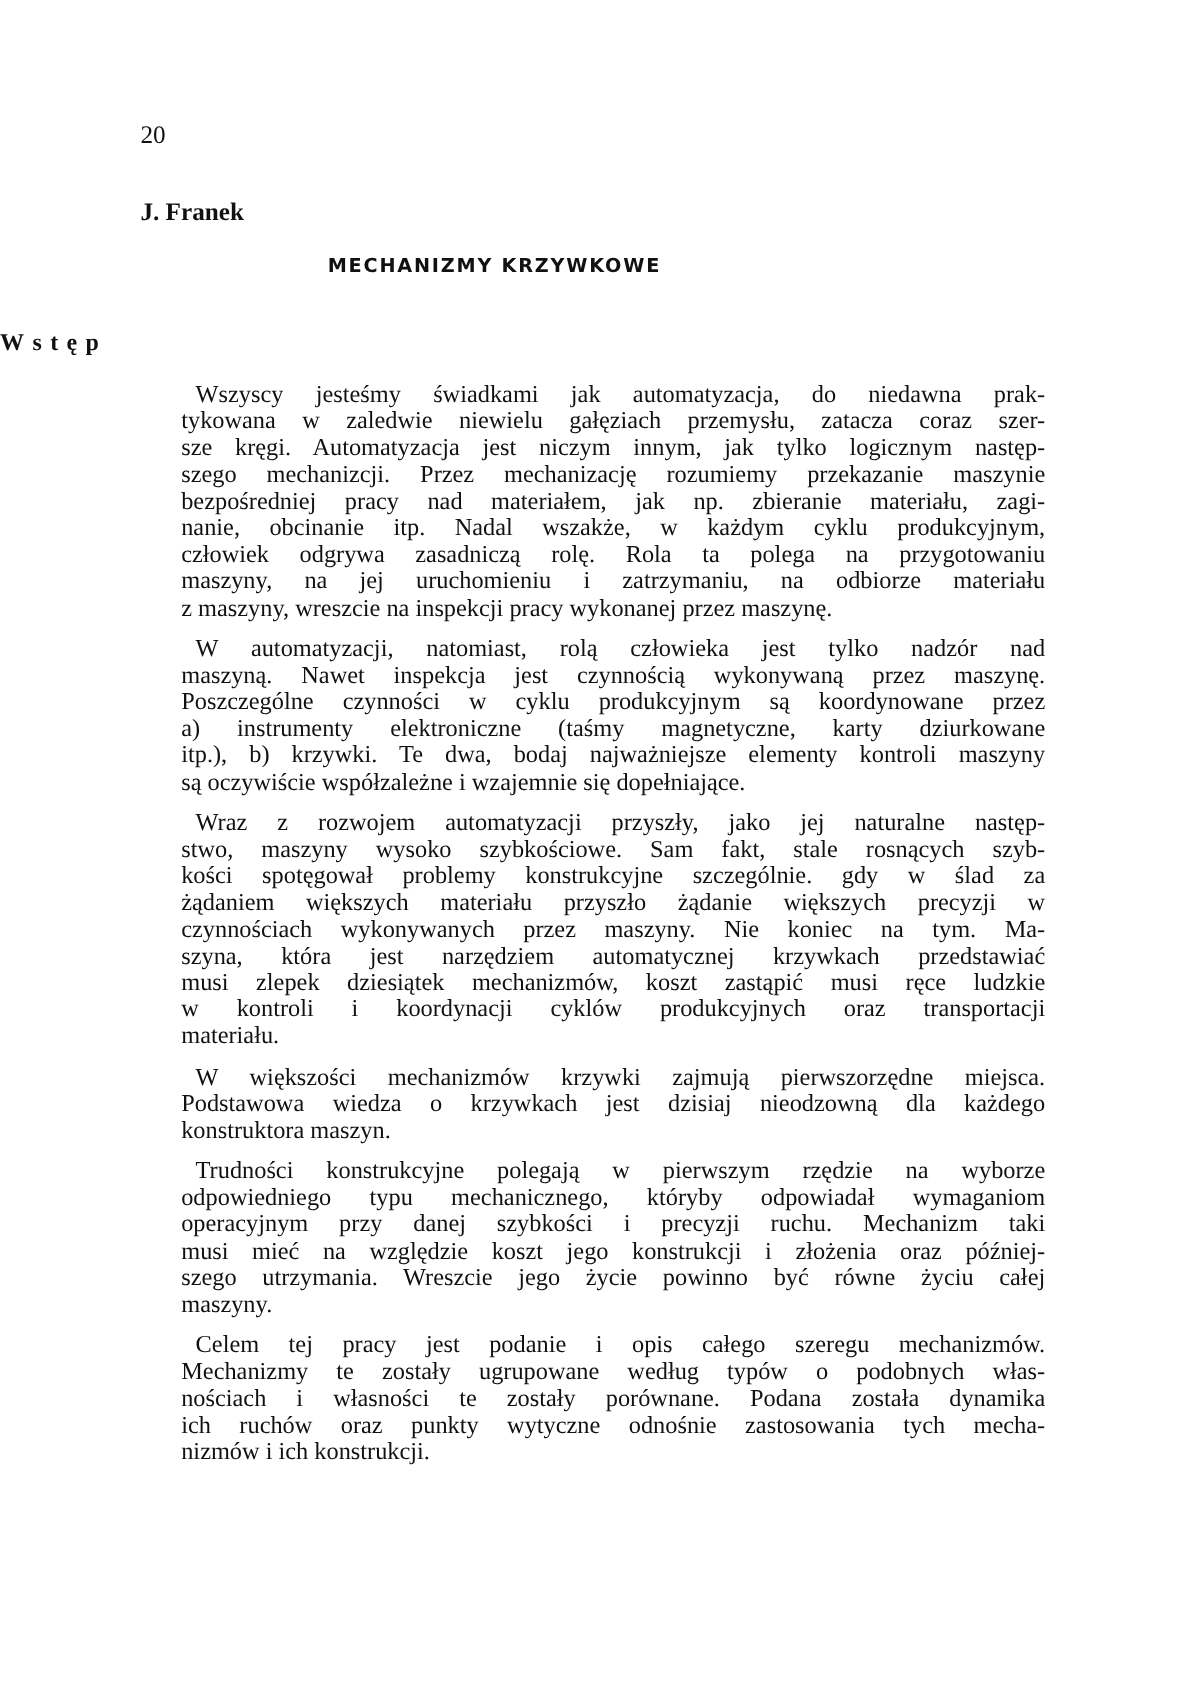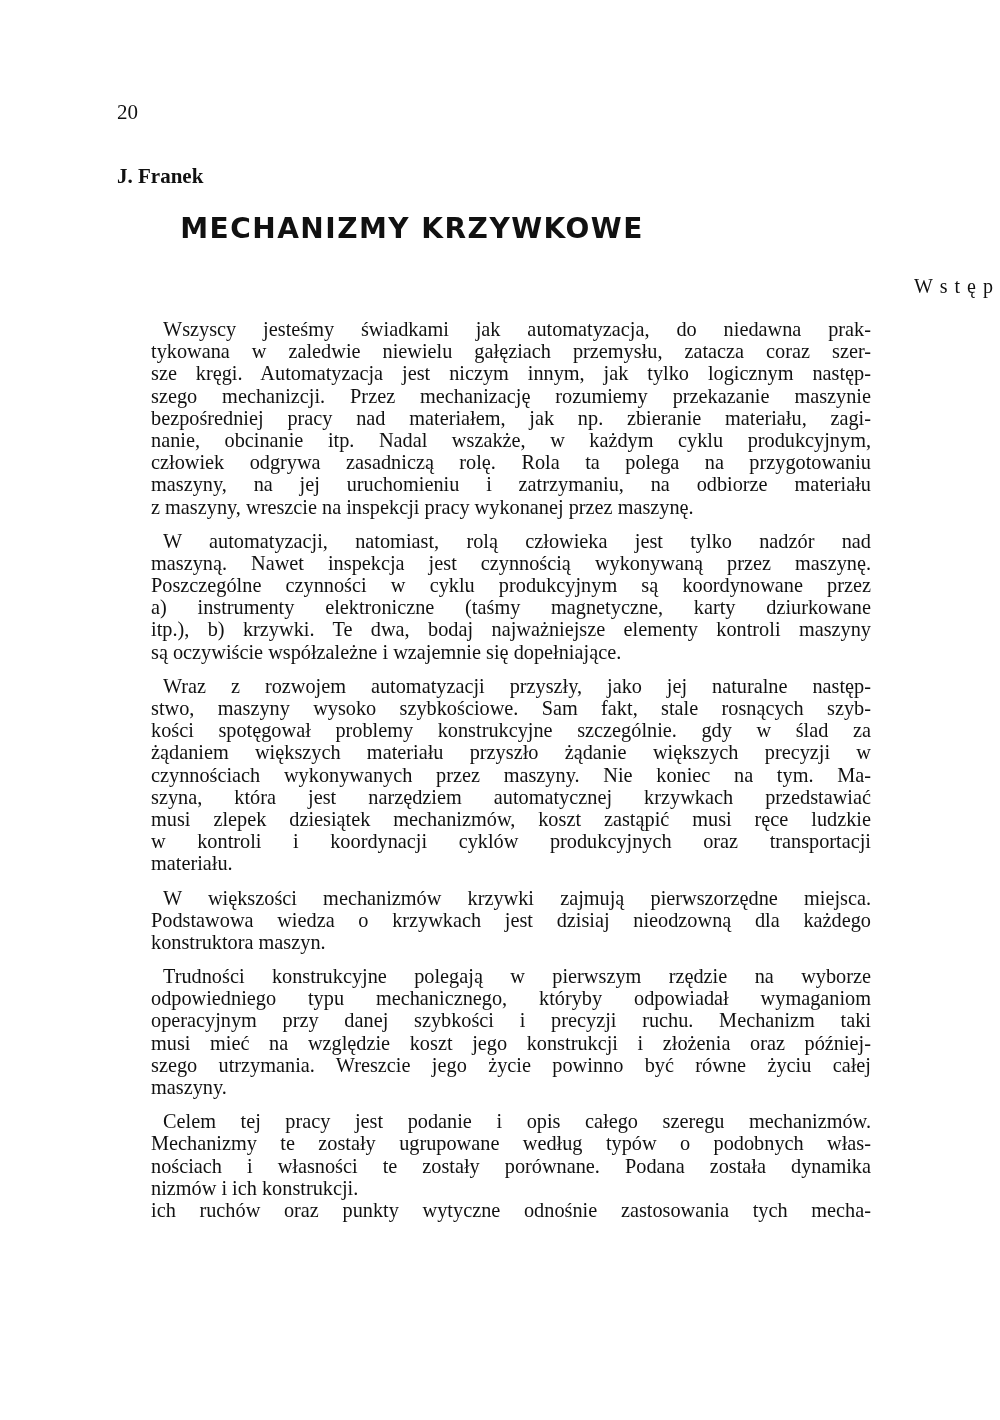--- a/index.html
+++ b/index.html
@@ -2,23 +2,23 @@
 <html><head>
   <meta charset="utf-8">
   <style>
     html, body { margin: 0; padding: 0; background: #ffffff; }
     body { width: 1000px; height: 1420px; position: relative; overflow: hidden;
            font-family: "Liberation Serif", "DejaVu Serif", serif; color: #111; }
     .page-number { position: absolute; left: 117px; top: 100px; font-size: 21px; }
     .author { position: absolute; left: 117px; top: 164px; font-size: 21px; font-weight: bold; }
     .title { position: absolute; left: 0; width: 824px; top: 212px; text-align: center;
              font-family: "DejaVu Sans", "Liberation Sans", sans-serif; font-weight: bold;
-             font-size: 28px; letter-spacing: 1.5px; }
-    .section { position: absolute; left: 0; width: 1000px; top: 275px; text-align: right;
-               font-weight: normal; font-size: 20px; letter-spacing: 7px; }
+             font-size: 16px; letter-spacing: 1.5px; }
+    .section { position: absolute; left: 0; width: 1000px; top: 275px; text-align: left;
+               font-weight: bold; font-size: 20px; letter-spacing: 7px; }
     .body { position: absolute; left: 147px; width: 724px; top: 318px; }
     .para { margin: 0 0 12px 4px; }
     .line { display: block; font-size: 20.3px; line-height: 22.2px; height: 22.2px;
             text-align: justify; text-align-last: justify; white-space: nowrap; }
     .line.last { text-align-last: left; }
     .line.indent { padding-left: 12px; }
   </style>
 </head>
 <body>
 
@@ -68,16 +68,16 @@
       <span class="line">odpowiedniego typu mechanicznego, któryby odpowiadał wymaganiom</span>
       <span class="line">operacyjnym przy danej szybkości i precyzji ruchu. Mechanizm taki</span>
       <span class="line">musi mieć na względzie koszt jego konstrukcji i złożenia oraz później-</span>
       <span class="line">szego utrzymania. Wreszcie jego życie powinno być równe życiu całej</span>
       <span class="line last">maszyny.</span>
     </div>
     <div class="para">
       <span class="line indent">Celem tej pracy jest podanie i opis całego szeregu mechanizmów.</span>
       <span class="line">Mechanizmy te zostały ugrupowane według typów o podobnych włas-</span>
       <span class="line">nościach i własności te zostały porównane. Podana została dynamika</span>
+      <span class="line">ich ruchów oraz punkty wytyczne odnośnie zastosowania tych mecha-</span>
       <span class="line last">nizmów i ich konstrukcji.</span>
-      <span class="line">ich ruchów oraz punkty wytyczne odnośnie zastosowania tych mecha-</span>
     </div>
   </div>
 
 </body></html>

